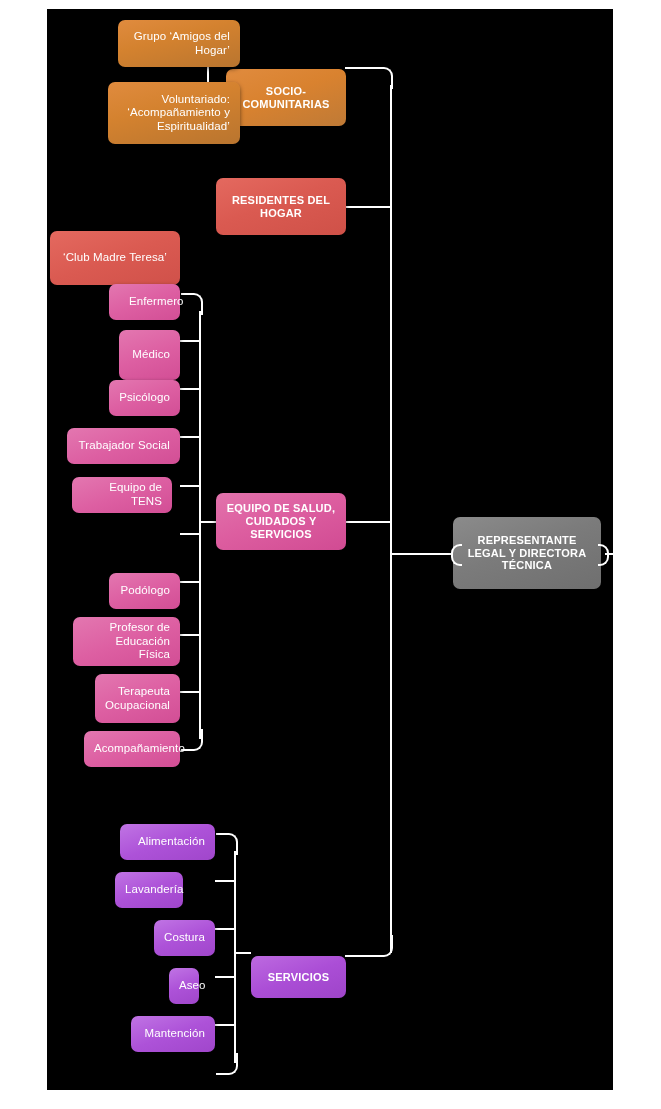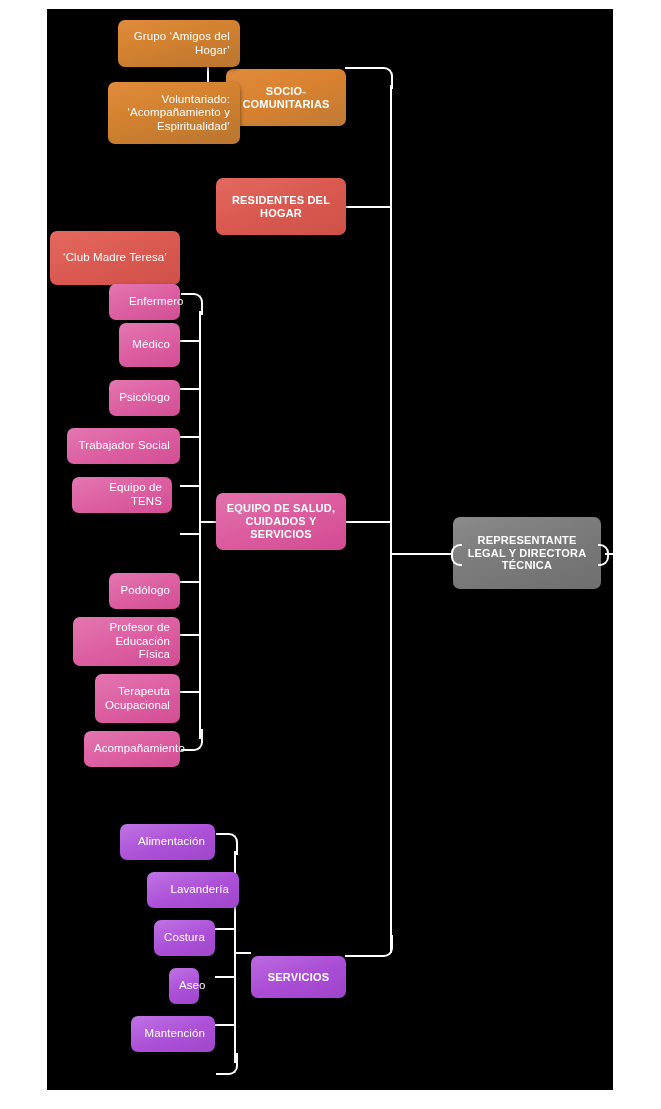--- a/index.html
+++ b/index.html
@@ -193,21 +193,21 @@
     <span class="lbl">‘Club Madre Teresa’</span>
   </div>
 
   <div class="node group c-pink center" style="left:169px; top:484px; width:130px; height:57px;">
     <span class="lbl">EQUIPO DE SALUD, CUIDADOS Y SERVICIOS</span>
   </div>
 
   <div class="node leaf c-pink-leaf" style="left:62px; top:275px; width:71px; height:36px;padding-left:20px;">
     <span class="lbl">Enfermero</span>
   </div>
-  <div class="node leaf c-pink-leaf" style="left:72px; top:314px; width:61px; height:44px;">
+  <div class="node leaf c-pink-leaf" style="left:72px; top:321px; width:61px; height:50px;">
     <span class="lbl">Médico</span>
   </div>
   <div class="node leaf c-pink-leaf" style="left:62px; top:371px; width:71px; height:36px;">
     <span class="lbl">Psicólogo</span>
   </div>
   <div class="node leaf c-pink-leaf" style="left:20px; top:419px; width:113px; height:36px;">
     <span class="lbl">Trabajador Social</span>
   </div>
   <div class="node leaf c-pink-leaf" style="left:25px; top:468px; width:100px; height:36px;">
     <span class="lbl">Equipo de TENS</span>
@@ -225,21 +225,21 @@
     <span class="lbl">Acompañamiento</span>
   </div>
 
   <div class="node group c-purple center" style="left:204px; top:924px; width:95px; height:42px;margin-top:23px;">
     <span class="lbl">SERVICIOS</span>
   </div>
 
   <div class="node leaf c-purple-leaf" style="left:73px; top:815px; width:95px; height:36px;">
     <span class="lbl">Alimentación</span>
   </div>
-  <div class="node leaf c-purple-leaf" style="left:100px; top:863px; width:92px; height:36px;">
+  <div class="node leaf c-purple-leaf" style="left:68px; top:863px; width:68px; height:36px;">
     <span class="lbl">Lavandería</span>
   </div>
   <div class="node leaf c-purple-leaf" style="left:107px; top:911px; width:61px; height:36px;">
     <span class="lbl">Costura</span>
   </div>
   <div class="node leaf c-purple-leaf" style="left:122px; top:959px; width:30px; height:36px;">
     <span class="lbl">Aseo</span>
   </div>
   <div class="node leaf c-purple-leaf" style="left:84px; top:1007px; width:84px; height:36px;">
     <span class="lbl">Mantención</span>

